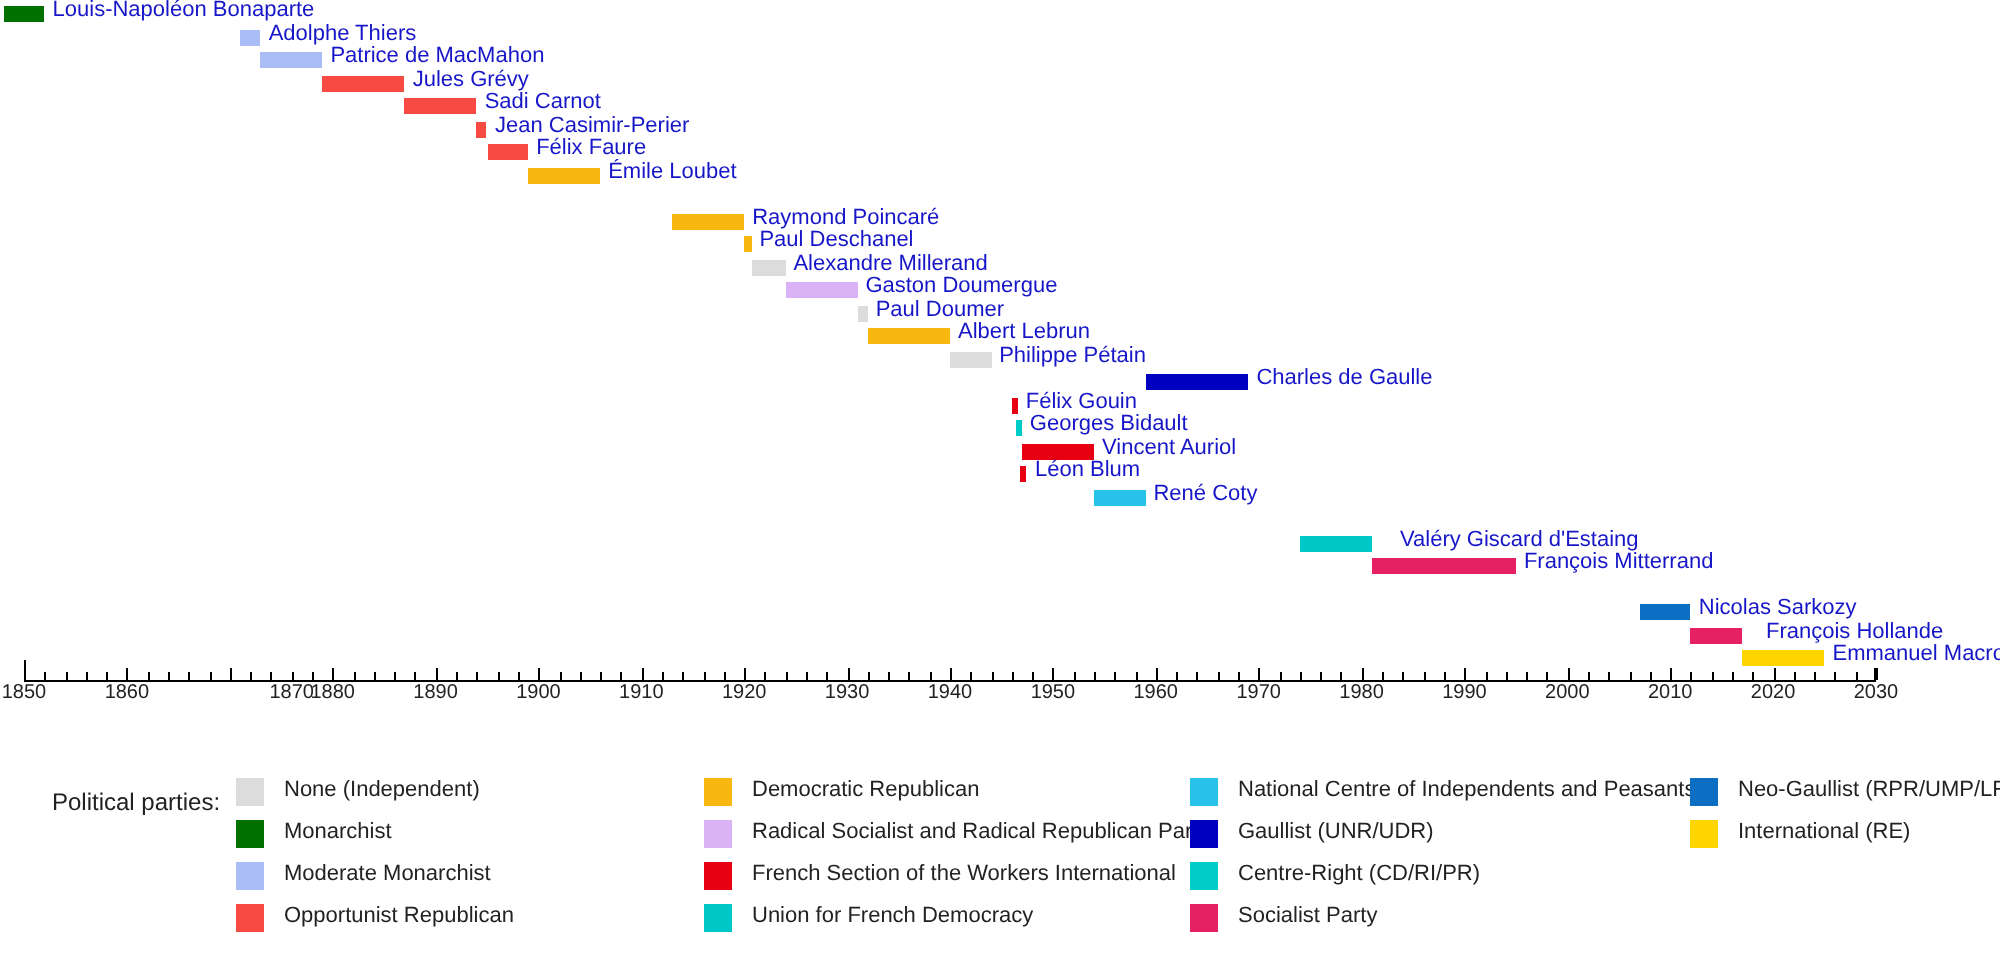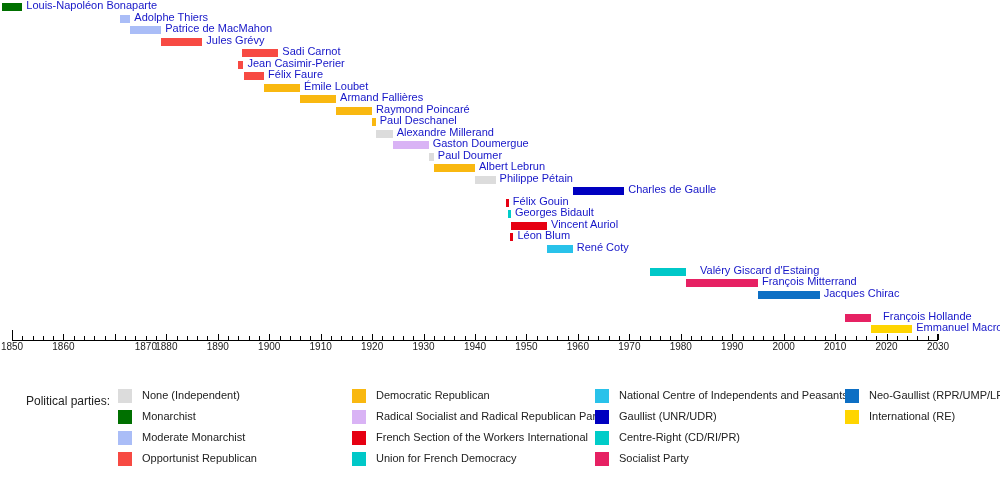--- a/index.html
+++ b/index.html
@@ -157,40 +157,36 @@
         <div class="row-label" style="left: 134.322px;">Adolphe Thiers</div>
       </div>
       <div class="row" style="top: 24px;">
         <div class="bar" title="Patrice de MacMahon (1873–1879)" style="left: 130.322px; width: 30.8667px; background: rgb(170, 189, 247);"></div>
         <div class="row-label" style="left: 165.189px;">Patrice de MacMahon</div>
       </div>
       <div class="row" style="top: 35.5px;">
         <div class="bar" title="Jules Grévy (1879–1887)" style="left: 161.189px; width: 41.1556px; background: rgb(247, 74, 67);"></div>
         <div class="row-label" style="left: 206.344px;">Jules Grévy</div>
       </div>
-      <div class="row" style="top: 47px; margin-left: 40px;">
+      <div class="row" style="top: 47px;">
         <div class="bar" title="Sadi Carnot (1887–1894)" style="left: 202.344px; width: 36.0111px; background: rgb(247, 74, 67);"></div>
         <div class="row-label" style="left: 242.356px;">Sadi Carnot</div>
       </div>
       <div class="row" style="top: 58.5px;">
         <div class="bar" title="Jean Casimir-Perier (1894–1895)" style="left: 238.356px; width: 5.14444px; background: rgb(247, 74, 67);"></div>
         <div class="row-label" style="left: 247.5px;">Jean Casimir-Perier</div>
       </div>
       <div class="row" style="top: 70px;">
         <div class="bar" title="Félix Faure (1895–1899)" style="left: 243.5px; width: 20.5778px; background: rgb(247, 74, 67);"></div>
         <div class="row-label" style="left: 268.078px;">Félix Faure</div>
       </div>
       <div class="row" style="top: 81.5px;">
         <div class="bar" title="Émile Loubet (1899–1906)" style="left: 264.078px; width: 36.0111px; background: rgb(249, 184, 16);"></div>
         <div class="row-label" style="left: 304.089px;">Émile Loubet</div>
       </div>
-      <div class="row" style="top: 93px;">
-        <div class="bar" title="Armand Fallières (1906–1913)" style="left: 300.089px; width: 36.0111px; background: rgb(249, 184, 16);"></div>
-        <div class="row-label" style="left: 340.1px;">Armand Fallières</div>
-      </div>
       <div class="row" style="top: 104.5px;">
         <div class="bar" title="Raymond Poincaré (1913–1920)" style="left: 336.1px; width: 36.0111px; background: rgb(249, 184, 16);"></div>
         <div class="row-label" style="left: 376.111px;">Raymond Poincaré</div>
       </div>
       <div class="row" style="top: 116px;">
         <div class="bar" title="Paul Deschanel (1920–1921)" style="left: 372.111px; width: 3.60111px; background: rgb(249, 184, 16);"></div>
         <div class="row-label" style="left: 379.712px;">Paul Deschanel</div>
       </div>
       <div class="row" style="top: 127.5px;">
         <div class="bar" title="Alexandre Millerand (1921–1924)" style="left: 375.712px; width: 16.9767px; background: rgb(220, 220, 220);"></div>
@@ -237,23 +233,23 @@
         <div class="row-label" style="left: 576.744px;">René Coty</div>
       </div>
       <div class="row" style="top: 265.5px;">
         <div class="bar" title="Valéry Giscard d'Estaing (1974–1981)" style="left: 649.911px; width: 36.0111px; background: rgb(0, 200, 200);"></div>
         <div class="row-label" style="left: 652px; margin-left: 48px;">Valéry Giscard d'Estaing</div>
       </div>
       <div class="row" style="top: 277px;">
         <div class="bar" title="François Mitterrand (1981–1995)" style="left: 685.922px; width: 72.0222px; background: rgb(230, 33, 99);"></div>
         <div class="row-label" style="left: 761.944px;">François Mitterrand</div>
       </div>
-      <div class="row" style="top: 288.5px;">
-        <div class="bar" title="Jacques Chirac (1995–2007)" style="left: 757.944px; width: 61.7333px; background: rgb(13, 111, 196);"></div>
-        <div class="row-label" style="left: 823.678px;">Jacques Chirac</div>
+      <div class="row" style="top: 300px;">
+        <div class="bar" title="Nicolas Sarkozy (2007–2012)" style="left: 819.678px; width: 25.7222px; background: rgb(13, 111, 196);"></div>
+        <div class="row-label" style="left: 849.4px;">Nicolas Sarkozy</div>
       </div>
       <div class="row" style="top: 311.5px;">
         <div class="bar" title="François Hollande (2012–2017)" style="left: 845.4px; width: 25.7222px; background: rgb(230, 33, 99);"></div>
         <div class="row-label" style="left: 883px;">François Hollande</div>
       </div>
       <div class="row" style="top: 323px;">
         <div class="bar" title="Emmanuel Macron (2017–2025)" style="left: 871.122px; width: 41.1556px; background: rgb(255, 213, 0);"></div>
         <div class="row-label" style="left: 916.278px;">Emmanuel Macron</div>
       </div>
     </div>

